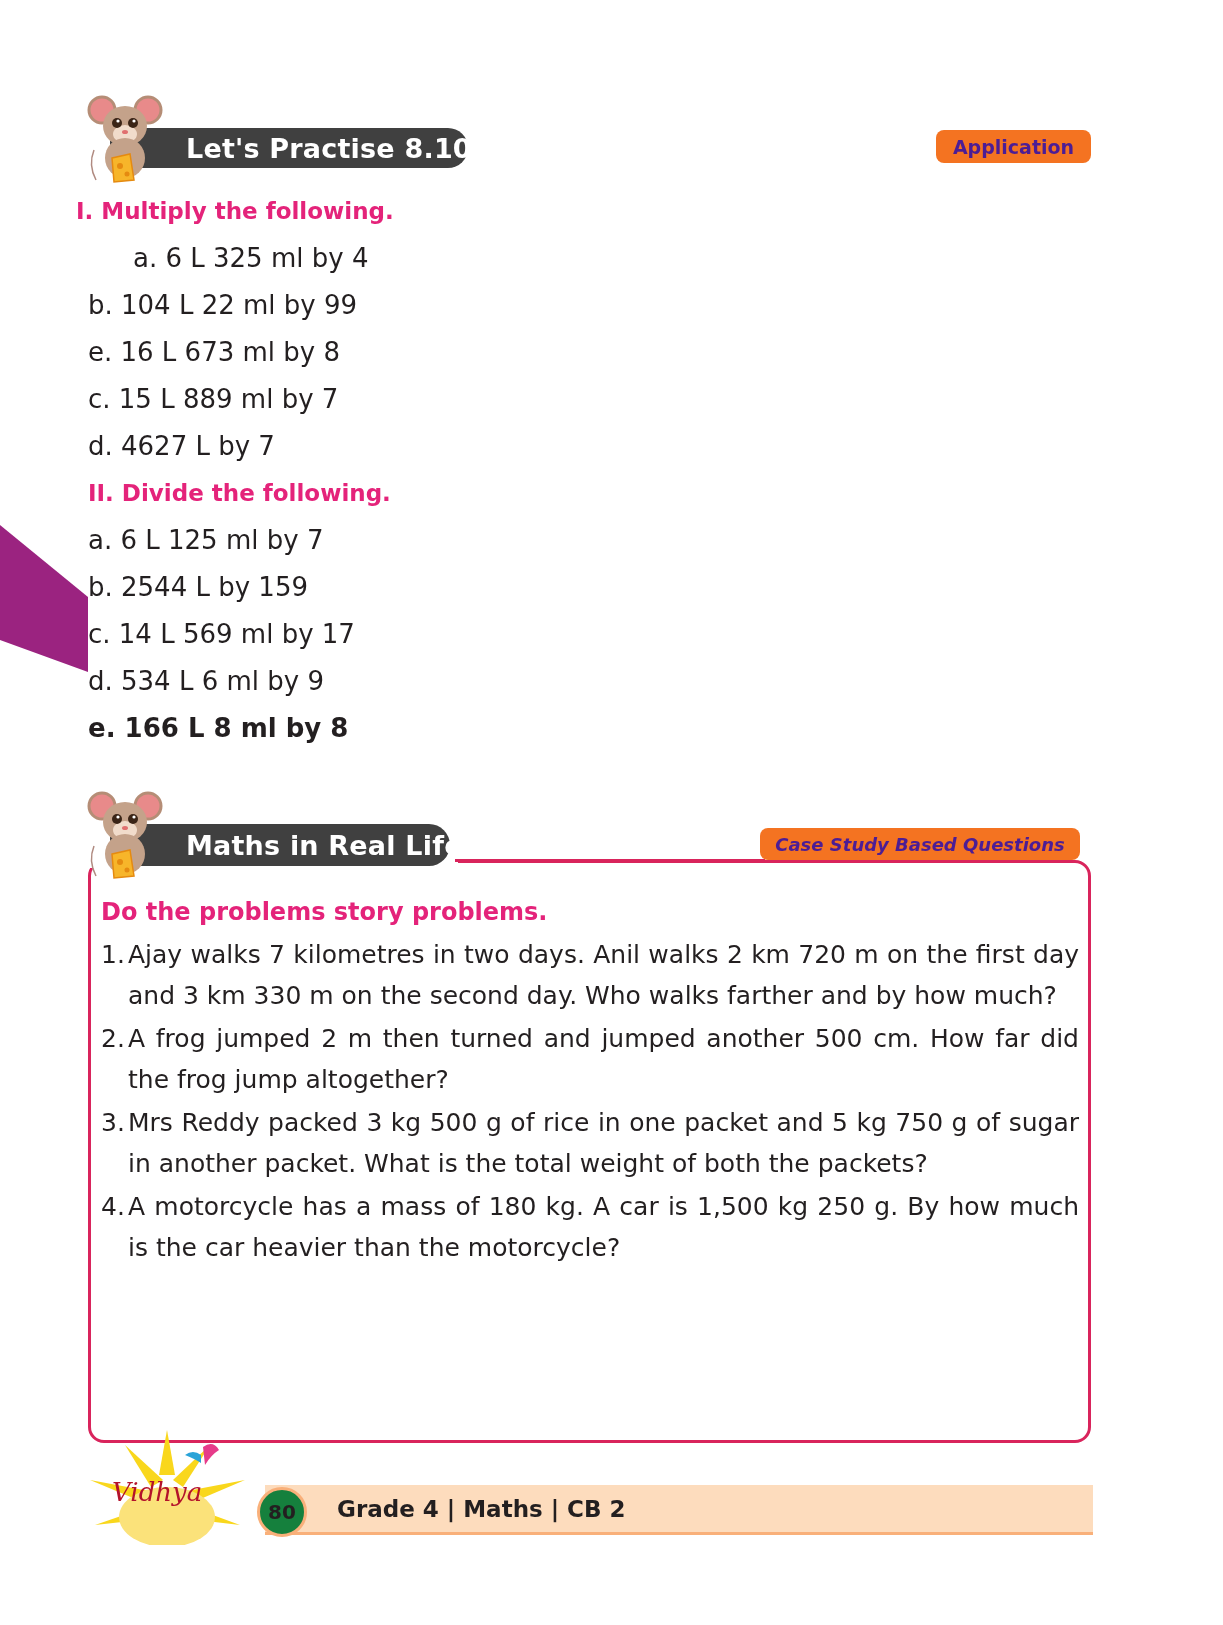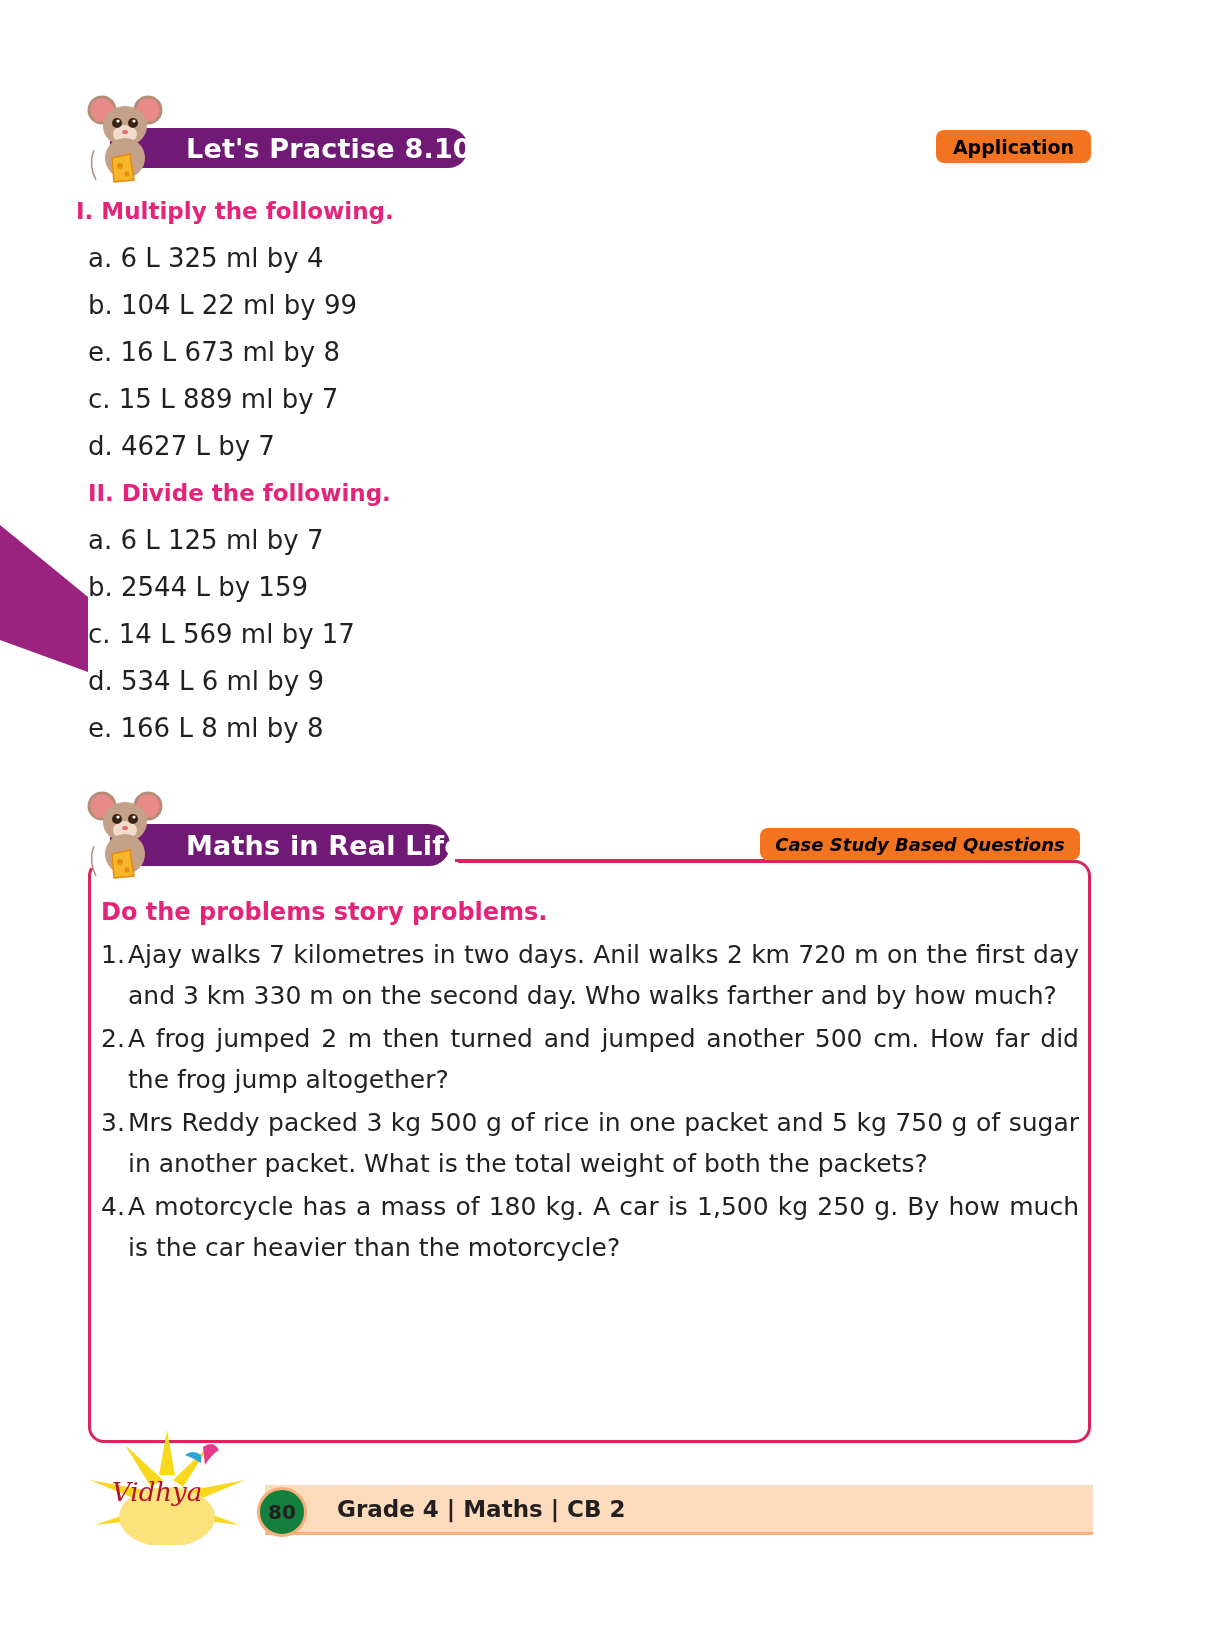--- a/index.html
+++ b/index.html
@@ -5,35 +5,35 @@
     * { box-sizing: border-box; margin: 0; padding: 0; }
     html, body { width: 1223px; height: 1625px; background: #ffffff; overflow: hidden; }
     body { position: relative; font-family: "DejaVu Sans", sans-serif; color: #231f20; }
 
     
     .mouse { position: absolute; width: 80px; height: 95px; }
 
     
     .pill {
       position: absolute;
-      background: #701a75;
+      background: #404040;
       color: #fff;
       font-family: "DejaVu Sans", sans-serif;
       font-weight: bold;
       font-size: 27px;
       letter-spacing: 0.2px;
       border-radius: 0 22px 22px 0;
       display: flex; align-items: center;
       padding-left: 76px;
       white-space: nowrap;
     }
     .tag {
       position: absolute;
       background: #f47321;
-      color: #000000;
+      color: #4c1d95;
       font-weight: bold;
       font-size: 19px;
       border-radius: 8px;
       display: flex; align-items: center; justify-content: center;
       white-space: nowrap;
     }
     .tag.italic { font-style: italic; font-size: 18px; }
 
     .heading-pink {
       position: absolute;
@@ -126,32 +126,32 @@
   <ellipse cx="39" cy="68" rx="20" ry="20" fill="#c4a28a"></ellipse>
   <path d="M26 68 L44 64 L48 90 L28 92 Z" fill="#f7b52a" stroke="#e58a10" stroke-width="1.5"></path>
   <circle cx="34" cy="76" r="3" fill="#e58a10"></circle>
   <circle cx="41" cy="84" r="2.5" fill="#e58a10"></circle>
 </svg>
 <div class="tag" style="left:936px; top:130px; width:155px; height:33px;">
   <span>Application</span>
 </div>
 
 <div class="heading-pink" style="left:76px; top:198px;">I. Multiply the following.</div>
-<div class="item" style="top:243px;">a. 6 L 325 ml by 4</div>
+<div class="item" style="top:243px;margin-left:45px;">a. 6 L 325 ml by 4</div>
 <div class="item" style="top:290px;">b. 104 L 22 ml by 99</div>
 <div class="item" style="top:337px;">e. 16 L 673 ml by 8</div>
 <div class="item" style="top:384px;">c. 15 L 889 ml by 7</div>
 <div class="item" style="top:431px;">d. 4627 L by 7</div>
 
 <div class="heading-pink" style="left:88px; top:480px;">II. Divide the following.</div>
 <div class="item" style="top:525px;">a. 6 L 125 ml by 7</div>
 <div class="item" style="top:572px;">b. 2544 L by 159</div>
 <div class="item" style="top:619px;">c. 14 L 569 ml by 17</div>
 <div class="item" style="top:666px;">d. 534 L 6 ml by 9</div>
-<div class="item" style="top:713px;">e. 166 L 8 ml by 8</div>
+<div class="item" style="top:713px;font-weight:bold;">e. 166 L 8 ml by 8</div>
 
 <div class="case-box"></div>
 <div class="case-top-mask"></div>
 
 <div class="pill" style="left:110px; top:824px; width:340px; height:42px;">
   <span>Maths in Real Life</span>
 </div>
 <svg class="mouse" style="left:86px; top:786px;" viewBox="0 0 80 95">
   <path d="M8 60 Q2 75 10 90" stroke="#b08a80" stroke-width="1.5" fill="none"></path>
   <circle cx="16" cy="20" r="13" fill="#e88a8a" stroke="#b58d76" stroke-width="3"></circle>

